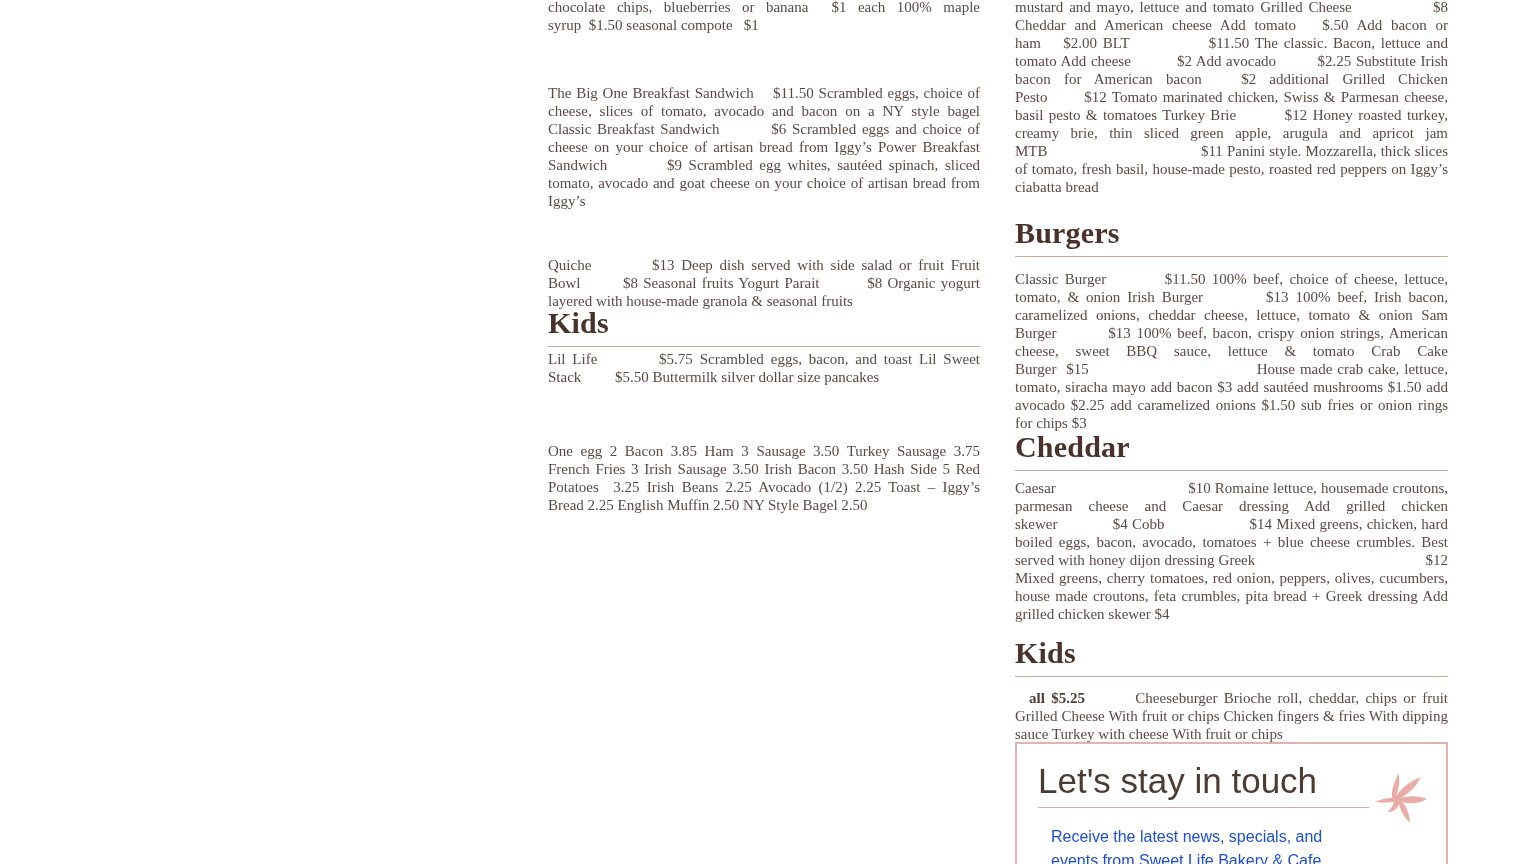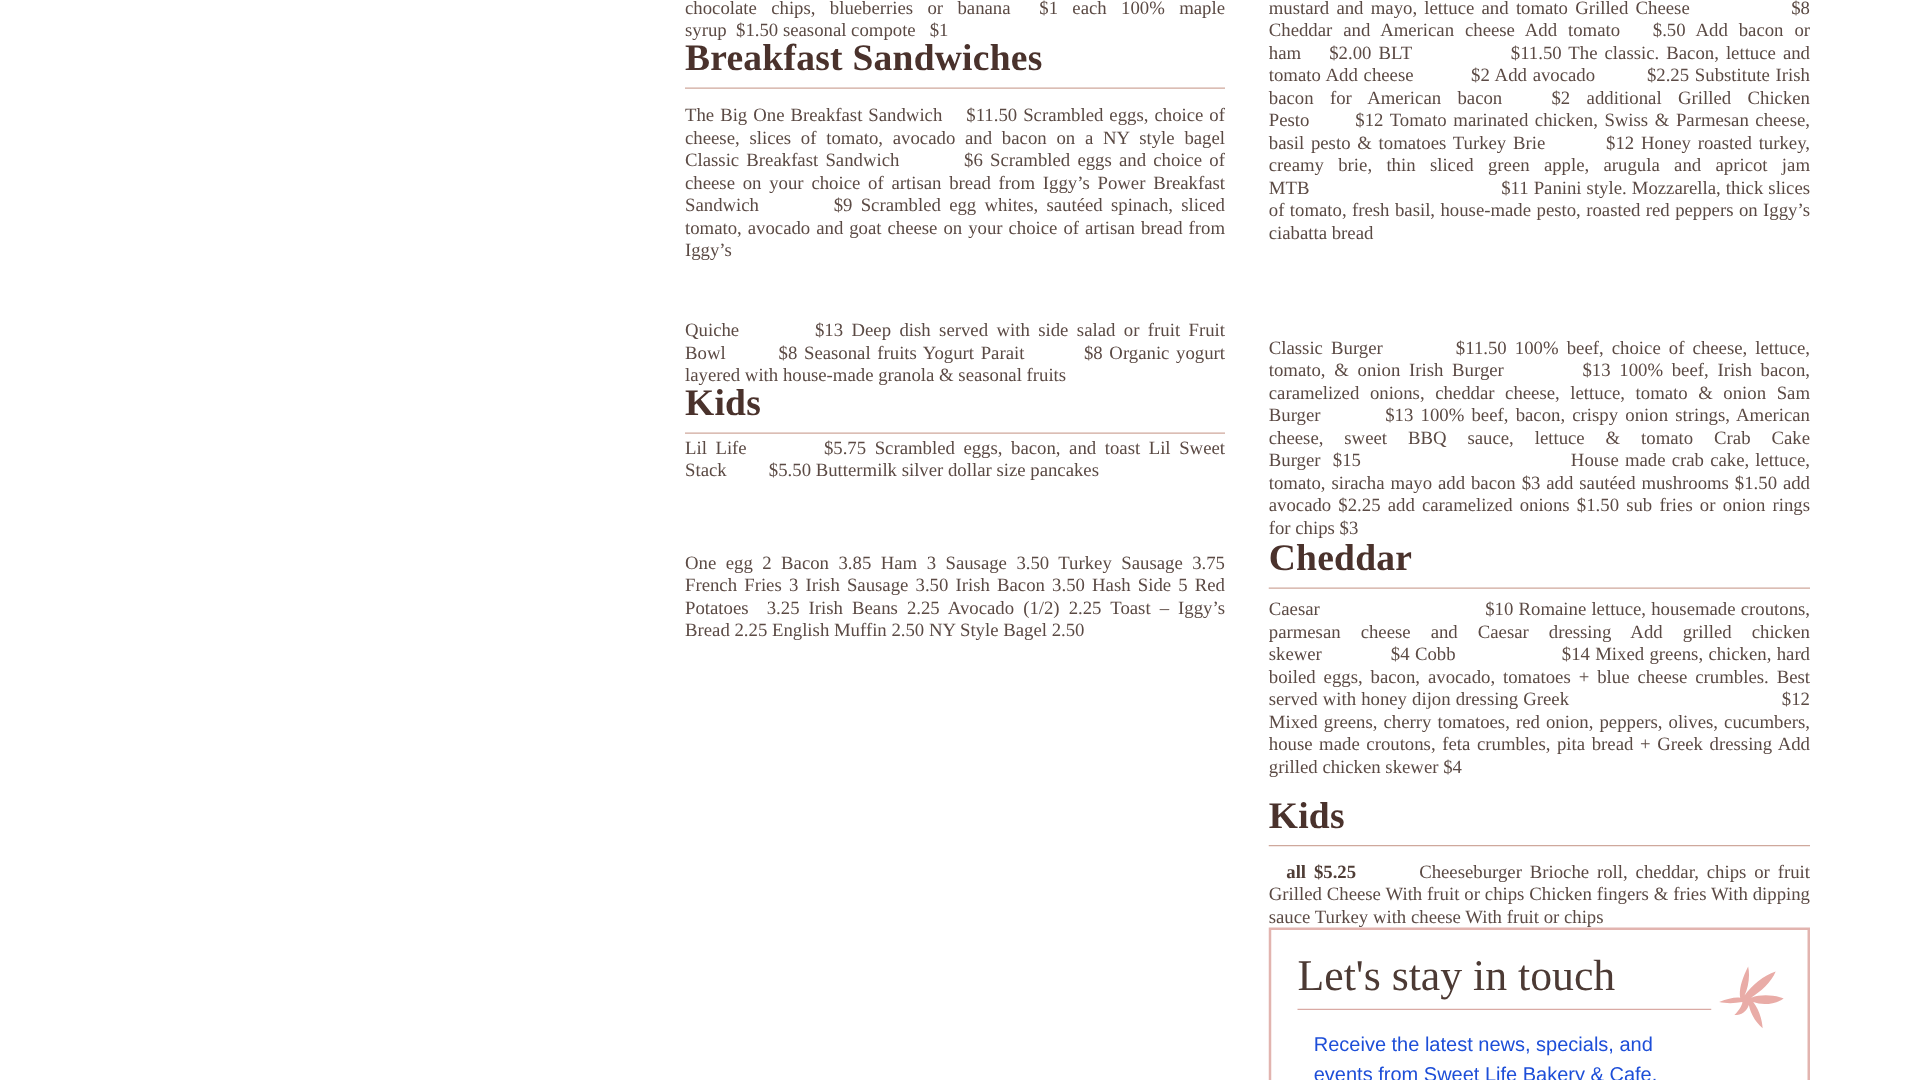--- a/index.html
+++ b/index.html
@@ -62,21 +62,21 @@
     background: #ffffff;
     border: 2px solid #e2b4af;
     box-sizing: content-box;
   }
   .newsletter h3 {
     position: absolute;
     left: 21px;
     top: 16px;
     margin: 0;
     width: 331px;
-    font-family: Liberation Serif, serif;
+    font-family: Liberation Sans, sans-serif;
     font-weight: 400;
     font-size: 35px;
     line-height: 42px;
     color: #4c3a34;
     padding-bottom: 5px;
     border-bottom: 1px solid #d9aaa4;
   }
   .newsletter p {
     position: absolute;
     left: 21px;
@@ -97,34 +97,34 @@
   }
 </style>
 </head>
 <body>
 
 <div class="page">
 
   <section class="col col-left">
     <p class="body" style="top:-2px">chocolate chips, blueberries or banana&nbsp;&nbsp;$1 each 100% maple syrup&nbsp;&nbsp;$1.50 seasonal compote&nbsp;&nbsp;&nbsp;$1</p>
 
-    <h2 style="top:30px">Breakfast Sandwiches</h2>
     <p class="body" style="top:84px">The Big One Breakfast Sandwich&nbsp;&nbsp;&nbsp;&nbsp;$11.50 Scrambled eggs, choice of cheese, slices of tomato, avocado and bacon on a NY style bagel Classic Breakfast Sandwich&nbsp;&nbsp;&nbsp;&nbsp;&nbsp;&nbsp;&nbsp;&nbsp;&nbsp;$6 Scrambled eggs and choice of cheese on your choice of artisan bread from Iggy’s Power Breakfast Sandwich&nbsp;&nbsp;&nbsp;&nbsp;&nbsp;&nbsp;&nbsp;&nbsp;&nbsp;$9 Scrambled egg whites, sautéed spinach, sliced tomato, avocado and goat cheese on your choice of artisan bread from Iggy’s</p>
 
     <p class="body" style="top:256px">Quiche&nbsp;&nbsp;&nbsp;&nbsp;&nbsp;&nbsp;&nbsp;&nbsp;&nbsp;$13 Deep dish served with side salad or fruit Fruit Bowl&nbsp;&nbsp;&nbsp;&nbsp;&nbsp;&nbsp;&nbsp;&nbsp;$8 Seasonal fruits Yogurt Parait&nbsp;&nbsp;&nbsp;&nbsp;&nbsp;&nbsp;&nbsp;&nbsp;&nbsp;$8 Organic yogurt layered with house-made granola &amp; seasonal fruits</p>
 
     <h2 style="top:306px">Kids</h2>
     <p class="body" style="top:350px">Lil Life&nbsp;&nbsp;&nbsp;&nbsp;&nbsp;&nbsp;&nbsp;&nbsp;&nbsp;$5.75 Scrambled eggs, bacon, and toast Lil Sweet Stack&nbsp;&nbsp;&nbsp;&nbsp;&nbsp;&nbsp;&nbsp;&nbsp;&nbsp;$5.50 Buttermilk silver dollar size pancakes</p>
 
     <p class="body" style="top:442px">One egg 2 Bacon 3.85 Ham 3 Sausage 3.50 Turkey Sausage 3.75 French Fries 3 Irish Sausage 3.50 Irish Bacon 3.50 Hash Side 5 Red Potatoes&nbsp; 3.25 Irish Beans 2.25 Avocado (1/2) 2.25 Toast – Iggy’s Bread 2.25 English Muffin 2.50 NY Style Bagel 2.50</p>
   </section>
 
   <section class="col col-right">
     <p class="body" style="top:-2px">mustard and mayo, lettuce and tomato Grilled Cheese&nbsp;&nbsp;&nbsp;&nbsp;&nbsp;&nbsp;&nbsp;&nbsp;&nbsp;&nbsp;&nbsp;&nbsp;&nbsp;&nbsp;$8 Cheddar and American cheese Add tomato&nbsp;&nbsp;&nbsp;$.50 Add bacon or ham&nbsp;&nbsp;&nbsp;&nbsp;$2.00 BLT&nbsp;&nbsp;&nbsp;&nbsp;&nbsp;&nbsp;&nbsp;&nbsp;&nbsp;&nbsp;&nbsp;&nbsp;&nbsp;&nbsp;$11.50 The classic. Bacon, lettuce and tomato Add cheese&nbsp;&nbsp;&nbsp;&nbsp;&nbsp;&nbsp;&nbsp;&nbsp;&nbsp;&nbsp;$2 Add avocado&nbsp;&nbsp;&nbsp;&nbsp;&nbsp;&nbsp;&nbsp;&nbsp;&nbsp;$2.25 Substitute Irish bacon for American bacon&nbsp;&nbsp;&nbsp;$2 additional Grilled Chicken Pesto&nbsp;&nbsp;&nbsp;&nbsp;&nbsp;&nbsp;&nbsp;$12 Tomato marinated chicken, Swiss &amp; Parmesan cheese, basil pesto &amp; tomatoes Turkey Brie&nbsp;&nbsp;&nbsp;&nbsp;&nbsp;&nbsp;&nbsp;&nbsp;&nbsp;$12 Honey roasted turkey, creamy brie, thin sliced green apple, arugula and apricot jam MTB&nbsp;&nbsp;&nbsp;&nbsp;&nbsp;&nbsp;&nbsp;&nbsp;&nbsp;&nbsp;&nbsp;&nbsp;&nbsp;&nbsp;&nbsp;&nbsp;&nbsp;&nbsp;&nbsp;&nbsp;&nbsp;&nbsp;&nbsp;&nbsp;&nbsp;&nbsp;&nbsp;&nbsp;&nbsp;&nbsp;&nbsp;&nbsp;&nbsp;&nbsp;&nbsp;&nbsp;&nbsp;&nbsp;$11 Panini style. Mozzarella, thick slices of tomato, fresh basil, house-made pesto, roasted red peppers on Iggy’s ciabatta bread</p>
 
+    <h2 style="top:216px">Burgers</h2>
     <p class="body" style="top:270px">Classic Burger&nbsp;&nbsp;&nbsp;&nbsp;&nbsp;&nbsp;&nbsp;&nbsp;&nbsp;$11.50 100% beef, choice of cheese, lettuce, tomato, &amp; onion Irish Burger&nbsp;&nbsp;&nbsp;&nbsp;&nbsp;&nbsp;&nbsp;&nbsp;&nbsp;$13 100% beef, Irish bacon, caramelized onions, cheddar cheese, lettuce, tomato &amp; onion Sam Burger&nbsp;&nbsp;&nbsp;&nbsp;&nbsp;&nbsp;&nbsp;&nbsp;&nbsp;$13 100% beef, bacon, crispy onion strings, American cheese, sweet BBQ sauce, lettuce &amp; tomato Crab Cake Burger&nbsp;&nbsp;$15&nbsp;&nbsp;&nbsp;&nbsp;&nbsp;&nbsp;&nbsp;&nbsp;&nbsp;&nbsp;&nbsp;&nbsp;&nbsp;&nbsp;&nbsp;&nbsp;&nbsp;&nbsp;&nbsp;&nbsp;&nbsp;&nbsp;&nbsp;&nbsp;&nbsp;&nbsp;&nbsp;&nbsp;&nbsp;&nbsp;&nbsp;&nbsp;&nbsp;&nbsp;House made crab cake, lettuce, tomato, siracha mayo add bacon $3 add sautéed mushrooms $1.50 add avocado $2.25 add caramelized onions $1.50 sub fries or onion rings for chips $3</p>
 
     <h2 style="top:430px">Cheddar</h2>
     <p class="body" style="top:479px">Caesar&nbsp;&nbsp;&nbsp;&nbsp;&nbsp;&nbsp;&nbsp;&nbsp;&nbsp;&nbsp;&nbsp;&nbsp;&nbsp;&nbsp;&nbsp;&nbsp;&nbsp;&nbsp;&nbsp;&nbsp;&nbsp;&nbsp;&nbsp;&nbsp;&nbsp;&nbsp;&nbsp;&nbsp;&nbsp;&nbsp;&nbsp;&nbsp;$10 Romaine lettuce, housemade croutons, parmesan cheese and Caesar dressing Add grilled chicken skewer&nbsp;&nbsp;&nbsp;&nbsp;&nbsp;&nbsp;&nbsp;&nbsp;&nbsp;&nbsp;&nbsp;&nbsp;&nbsp;$4 Cobb&nbsp;&nbsp;&nbsp;&nbsp;&nbsp;&nbsp;&nbsp;&nbsp;&nbsp;&nbsp;&nbsp;&nbsp;&nbsp;&nbsp;&nbsp;&nbsp;&nbsp;&nbsp;&nbsp;&nbsp;$14 Mixed greens, chicken, hard boiled eggs, bacon, avocado, tomatoes + blue cheese crumbles. Best served with honey dijon dressing Greek&nbsp;&nbsp;&nbsp;&nbsp;&nbsp;&nbsp;&nbsp;&nbsp;&nbsp;&nbsp;&nbsp;&nbsp;&nbsp;&nbsp;&nbsp;&nbsp;&nbsp;&nbsp;&nbsp;&nbsp;&nbsp;&nbsp;&nbsp;&nbsp;&nbsp;&nbsp;&nbsp;&nbsp;&nbsp;&nbsp;&nbsp;&nbsp;&nbsp;&nbsp;&nbsp;&nbsp;&nbsp;&nbsp;&nbsp;&nbsp;&nbsp;&nbsp;$12 Mixed greens, cherry tomatoes, red onion, peppers, olives, cucumbers, house made croutons, feta crumbles, pita bread + Greek dressing Add grilled chicken skewer $4</p>
 
     <h2 style="top:636px">Kids</h2>
     <p class="body" style="top:689px"><strong>all $5.25</strong><span>&nbsp;&nbsp;&nbsp;&nbsp;&nbsp;&nbsp;&nbsp;&nbsp;Cheeseburger Brioche roll, cheddar, chips or fruit Grilled Cheese With fruit or chips Chicken fingers &amp; fries With dipping sauce Turkey with cheese With fruit or chips</span></p>
   </section>
 
   <aside class="newsletter">

